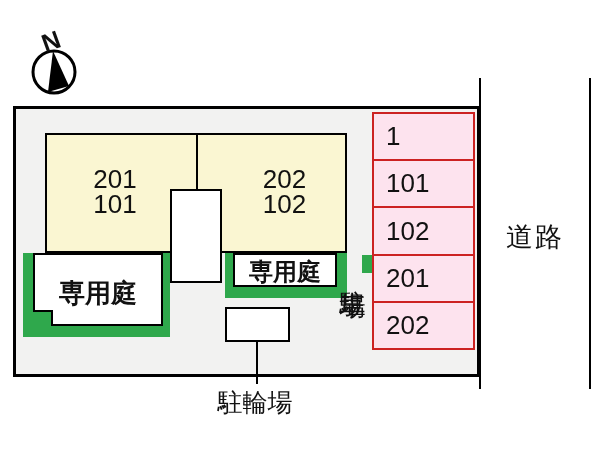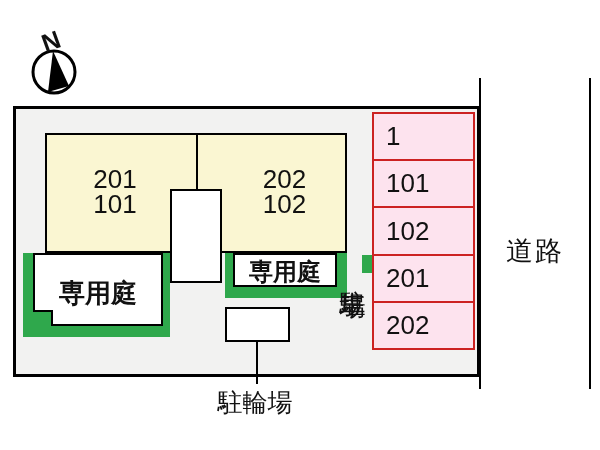--- a/index.html
+++ b/index.html
@@ -7,21 +7,21 @@
     position:relative;width:600px;height:450px;background:#fff;overflow:hidden;
     font-family:"Liberation Sans","DejaVu Sans",sans-serif;color:#111;
   }
   .abs{position:absolute;box-sizing:border-box;}
 
   
   .site{left:13px;top:106px;width:467px;height:271px;border:3px solid #000;background:var(--site-bg,#f2f2f1);}
   .roadline{width:2px;top:78px;height:311px;background:#000;}
   .roadline.left{left:479px;}
   .roadline.right{left:589px;}
-  .road-label{left:500px;top:233px;width:70px;text-align:center;font-size:27px;letter-spacing:2px;}
+  .road-label{left:500px;top:219px;width:70px;text-align:center;font-size:27px;letter-spacing:2px;}
 
   
   .building{left:45px;top:133px;width:302px;height:120px;border:2px solid #000;background:var(--building,#faf6d2);}
   .divider{left:196px;top:133px;width:2px;height:58px;background:#000;}
   .stairwell{left:170px;top:189px;width:52px;height:94px;border:2px solid #000;background:#fff;}
   .unit-label{font-size:26px;line-height:25px;text-align:center;}
   .unit-left{left:45px;top:167px;width:140px;}
   .unit-right{left:222px;top:167px;width:125px;}
 
   

